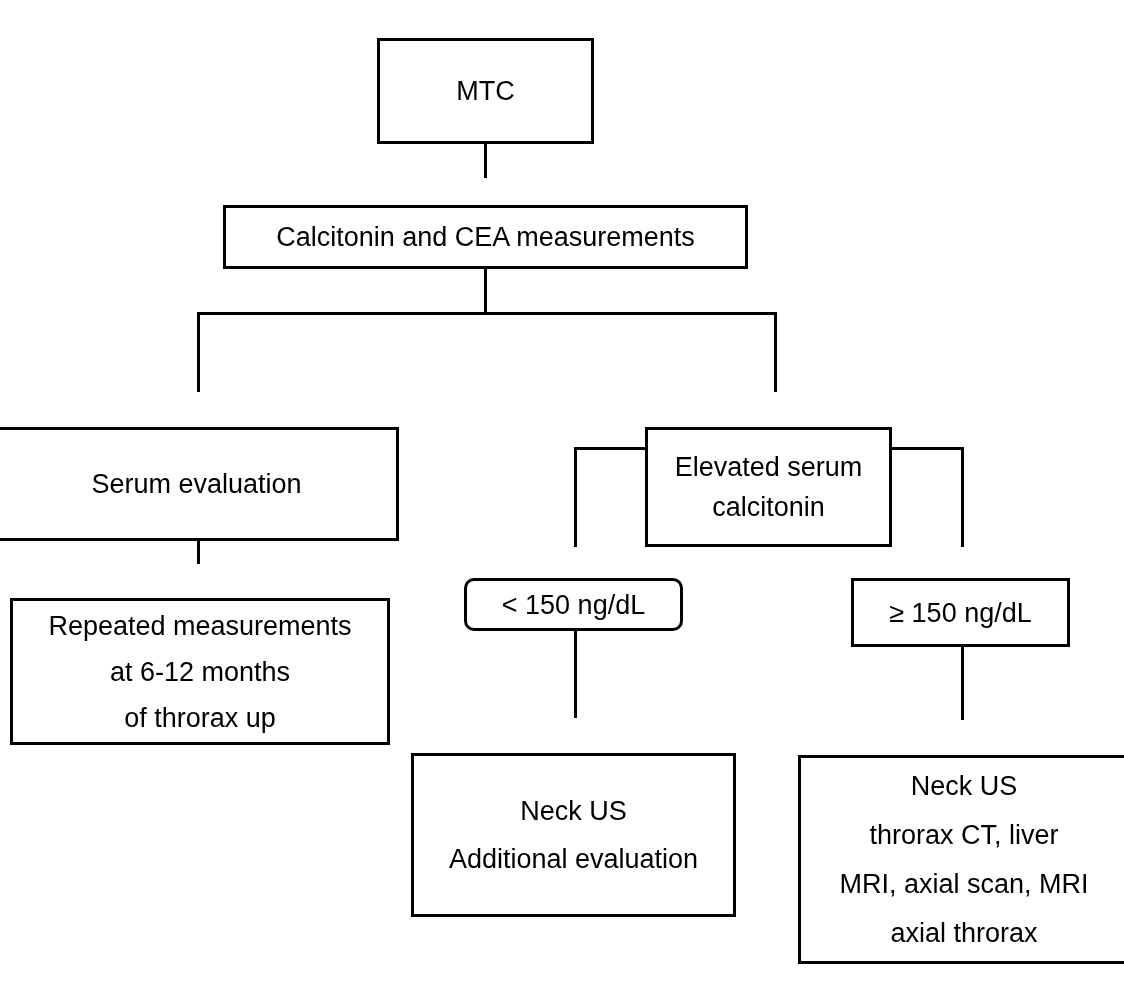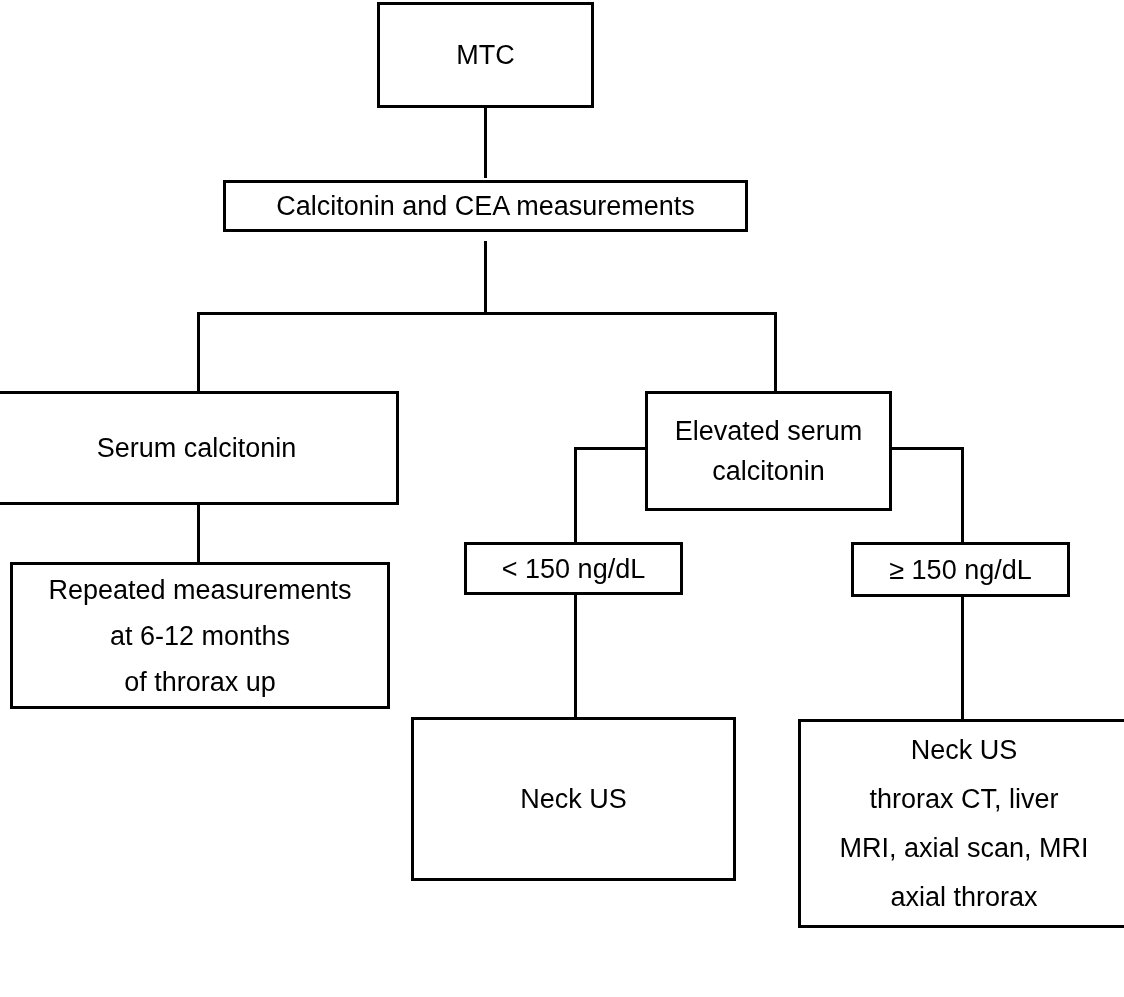--- a/index.html
+++ b/index.html
@@ -20,20 +20,21 @@
     box-sizing: border-box;
     border: 3px solid #000000;
     background: #ffffff;
     color: #000000;
     display: flex;
     flex-direction: column;
     align-items: center;
     justify-content: center;
     text-align: right;
     z-index: 2;
+    margin-top: 36px;
   }
   .node .line {
     display: block;
     white-space: nowrap;
   }
   .edge {
     position: absolute;
     background: #000000;
     z-index: 1;
   }
@@ -67,49 +68,50 @@
   <div class="edge" style="left:961px; top:447px; width:3px; height:100px;"></div>
 
   <div class="edge" style="left:574px; top:594px; width:3px; height:124px;"></div>
 
   <div class="edge" style="left:961px; top:594px; width:3px; height:126px;"></div>
 
   <div class="node" style="left:377px; top:2px; width:217px; height:106px; font-size:27px; line-height:36px;">
     <span class="line">MTC</span>
   </div>
 
-  <div class="node" style="left:223px; top:180px; width:525px; height:52px; font-size:27px; line-height:34px;">
+  <div class="node" style="left:223px; top:169px; width:525px; height:64px; font-size:27px; line-height:34px;">
     <span class="line">Calcitonin and CEA measurements</span>
   </div>
 
   <div class="node clip-left" style="left:-3px; top:391px; width:402px; height:114px; font-size:27px; line-height:40px;">
-    <span class="line">Serum calcitonin</span>
+    <span class="line">Serum evaluation</span>
   </div>
 
   <div class="node" style="left:645px; top:391px; width:247px; height:120px; font-size:27px; line-height:40px;">
     <span class="line">Elevated serum</span>
     <span class="line">calcitonin</span>
   </div>
 
   <div class="node" style="left:10px; top:562px; width:380px; height:147px; font-size:27px; line-height:46px;">
     <span class="line">Repeated measurements</span>
     <span class="line">at 6-12 months</span>
     <span class="line">of throrax up</span>
   </div>
 
-  <div class="node" style="left:464px; top:542px; width:219px; height:53px; font-size:27px; line-height:32px;">
+  <div class="node" style="left:464px; top:542px; width:219px; height:53px; font-size:27px; line-height:32px;border-radius:10px;">
     <span class="line">&lt; 150 ng/dL</span>
   </div>
 
-  <div class="node" style="left:851px; top:542px; width:219px; height:55px; font-size:27px; line-height:32px;">
+  <div class="node" style="left:851px; top:542px; width:219px; height:69px; font-size:27px; line-height:32px;">
     <span class="line">≥ 150 ng/dL</span>
   </div>
 
   <div class="node" style="left:411px; top:717px; width:325px; height:164px; font-size:27px; line-height:48px;">
     <span class="line">Neck US</span>
+    <span class="line">Additional evaluation</span>
   </div>
 
   <div class="node clip-right" style="left:798px; top:719px; width:329px; height:209px; font-size:27px; line-height:49px;">
     <span class="line">Neck US</span>
     <span class="line">throrax CT, liver</span>
     <span class="line">MRI, axial scan, MRI</span>
     <span class="line">axial throrax</span>
   </div>
 
 </div>

